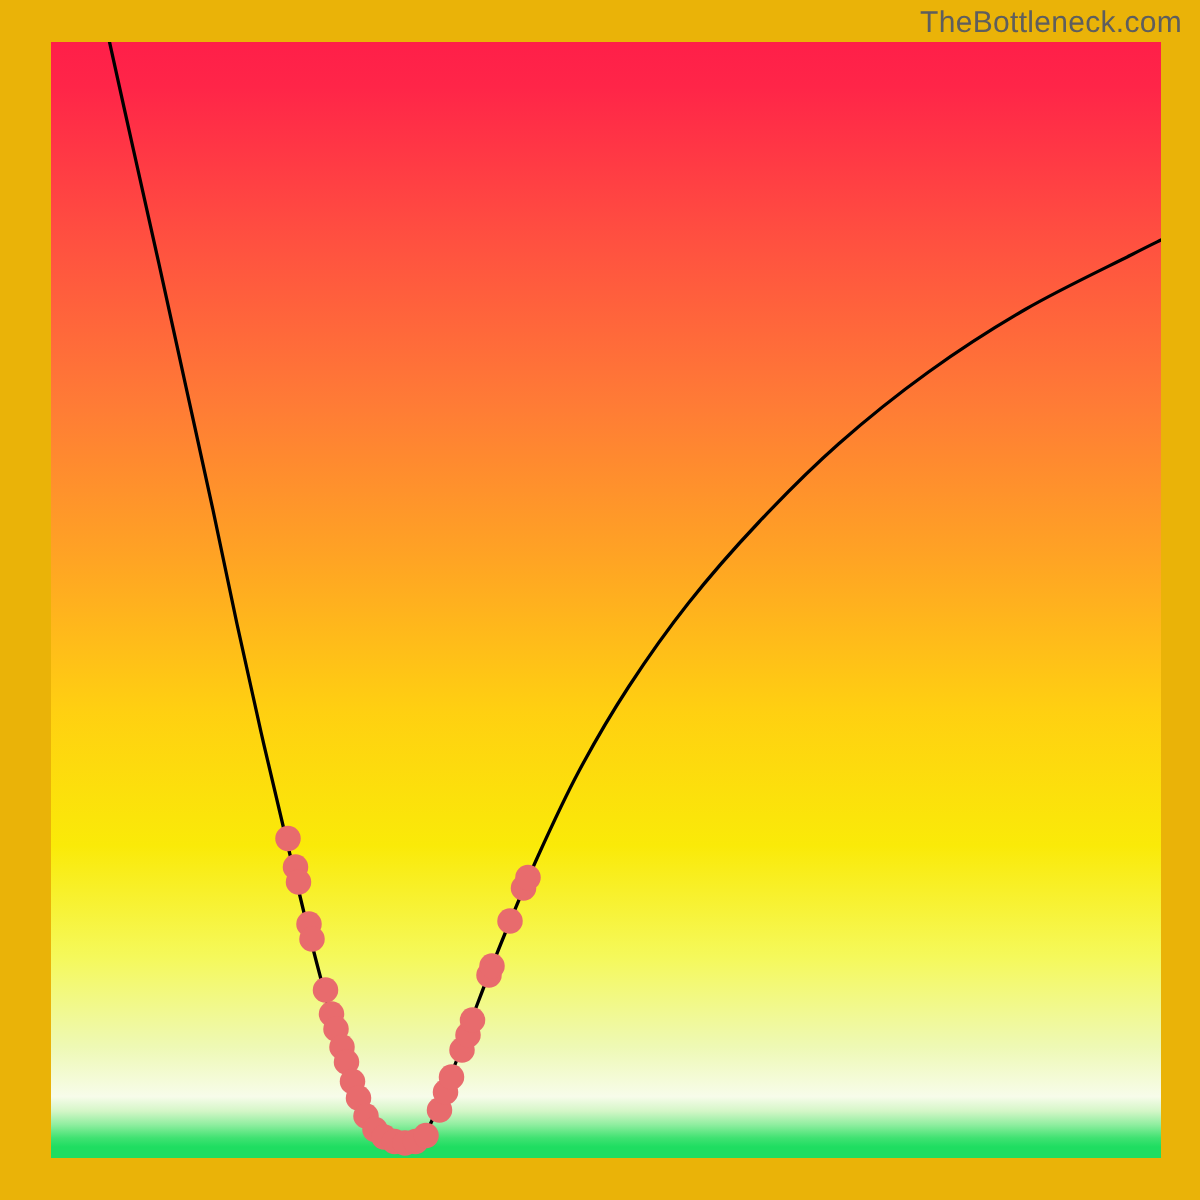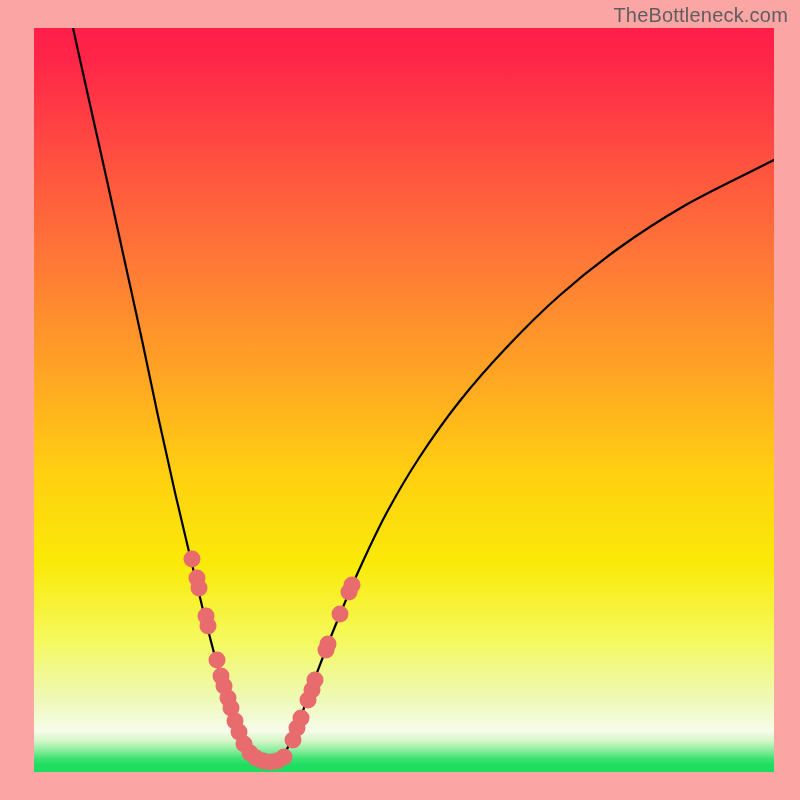--- a/index.html
+++ b/index.html
@@ -10,21 +10,21 @@
     background: #000000;
     overflow: hidden;
     font-family: Arial, Helvetica, sans-serif;
   }
   .frame {
     position: absolute;
     top: 0;
     left: 0;
     width: 800px;
     height: 800px;
-    background: #fca5a5;
+    background: #eab308;
   }
   .plot {
     position: absolute;
     overflow: hidden;
   }
   .watermark {
     position: absolute;
     color: #5e5e5e;
     font-size: 20px;
     font-weight: 400;

